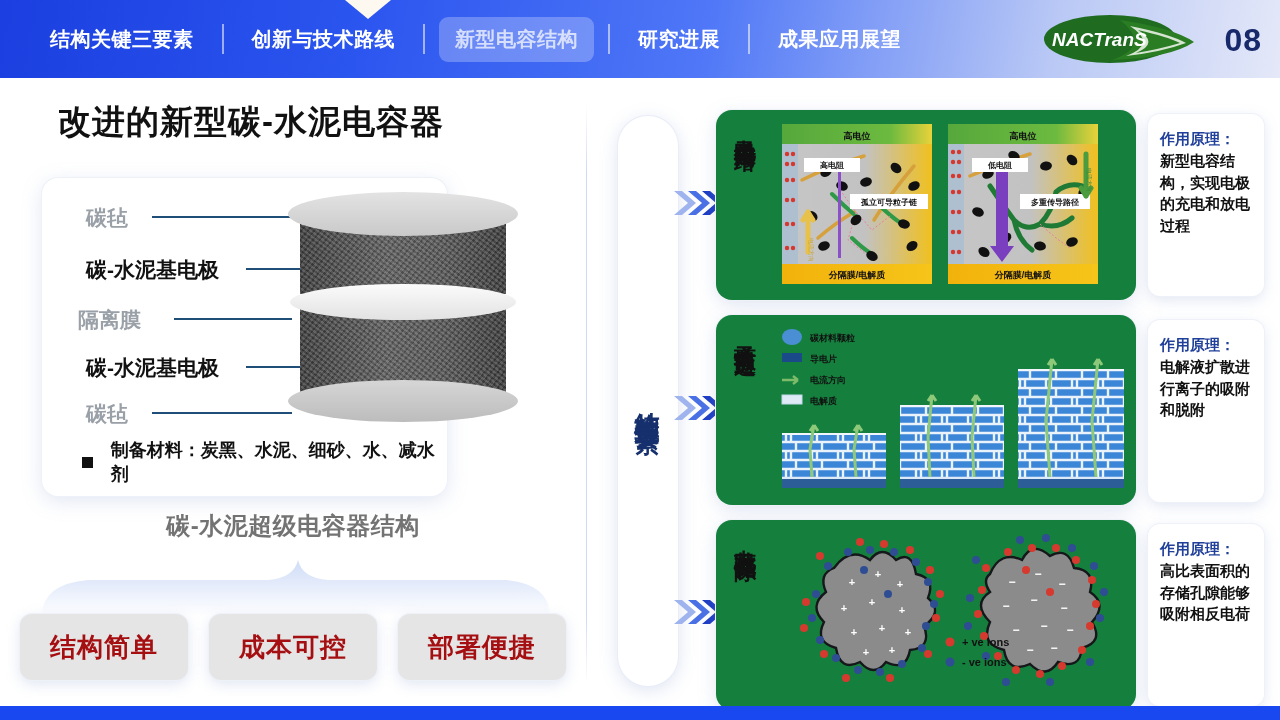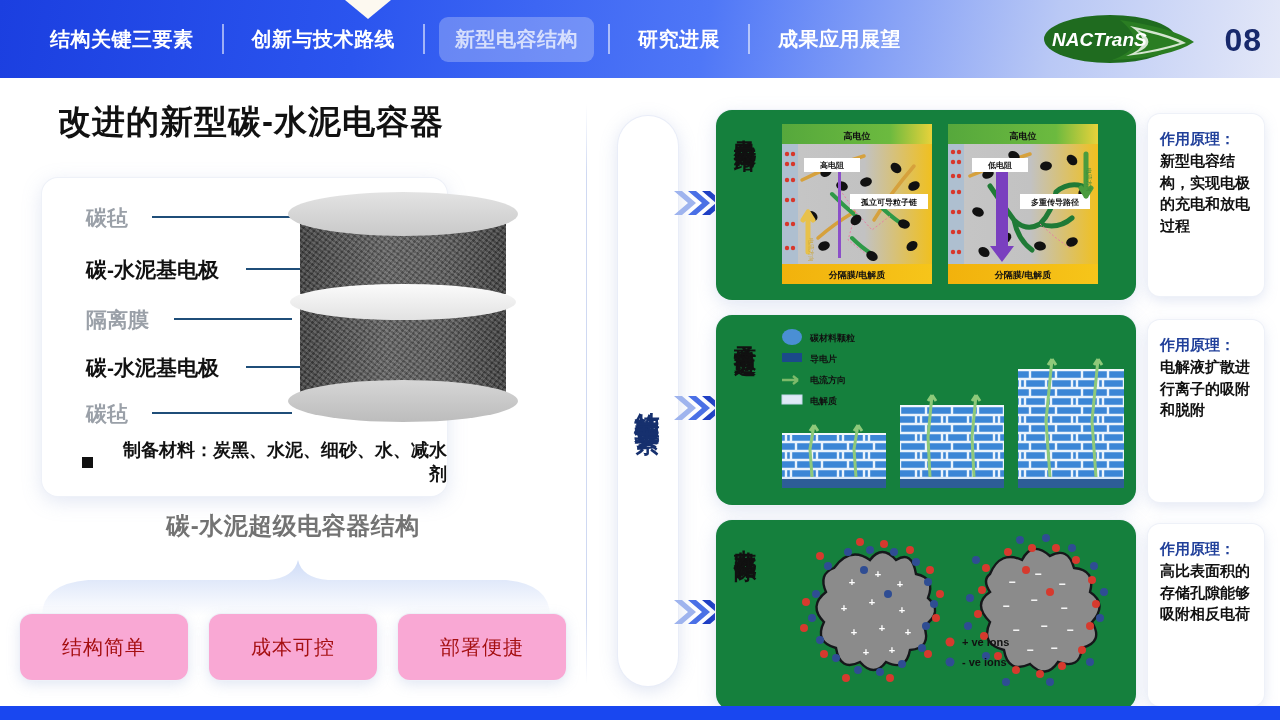--- a/index.html
+++ b/index.html
@@ -53,21 +53,20 @@
 
   #left-title {
     position: absolute; left: 58px; top: 22px;
     font-size: 33px; font-weight: bold; color: #111; letter-spacing: 1px;
   }
 
   #cap-card {
     position: absolute; left: 42px; top: 100px; width: 405px; height: 318px;
     background: #fff; border-radius: 16px;
     box-shadow: 0 0 0 1px #eef1f8, 0 5px 20px rgba(140,160,210,.26);
-    text-align: right;
   }
   .cap-label { position: absolute; white-space: nowrap; font-size: 21px; }
   .cap-label.strong { font-weight: bold; color: #111; }
   .cap-label.soft   { font-weight: bold; color: #9aa0a8; }
   .leader { position: absolute; height: 2px; background: #1f4e79; }
 
   #stack { position: absolute; left: 246px; top: 14px; width: 230px; height: 272px; }
   .disc {
     position: absolute; border-radius: 50%;
     background: linear-gradient(180deg,#dcdcdc 0%,#cfcfcf 60%,#b9b9b9 100%);
@@ -88,24 +87,24 @@
   #cap-caption {
     position: absolute; left: 0; top: 432px; width: 586px; text-align: center;
     font-size: 24px; font-weight: bold; color: #737373; letter-spacing: .5px;
   }
 
   #bracket { position: absolute; left: 36px; top: 480px; width: 520px; height: 58px; }
 
   #benefits { position: absolute; left: 20px; top: 536px; width: 546px;
               display: flex; justify-content: space-between; }
   .benefit {
-    width: 168px; height: 66px; background: #f9a8d4; border-radius: 12px;
+    width: 168px; height: 66px; background: #e5e5e5; border-radius: 12px;
     display: flex; align-items: center; justify-content: center;
     box-shadow: 0 0 0 1px #eef1f8, 0 4px 14px rgba(140,160,210,.28);
-    font-size: 20px; font-weight: normal; color: #a50f11; letter-spacing: 1px;
+    font-size: 26px; font-weight: bold; color: #a50f11; letter-spacing: 1px;
   }
 
   
   #pill {
     position: absolute; left: 618px; top: 116px; width: 60px; height: 570px;
     background: #fff; border-radius: 30px;
     box-shadow: 0 0 0 1px #e9edf8, 0 4px 18px rgba(140,160,210,.30);
     display: flex; align-items: center; justify-content: center;
   }
   #pill-text {
@@ -178,21 +177,21 @@
     <div id="left-title">改进的新型碳-水泥电容器</div>
 
     <div id="cap-card">
 
       <span class="cap-label soft" style="left:44px;  top:26px;">碳毡</span>
       <span class="leader" style="left:110px; top:38px; width:138px;"></span>
 
       <span class="cap-label strong" style="left:44px;  top:78px;">碳-水泥基电极</span>
       <span class="leader" style="left:204px; top:90px; width:60px;"></span>
 
-      <span class="cap-label soft" style="left:44px;  top:128px;">隔离膜</span>
+      <span class="cap-label soft" style="left:36px;  top:128px;">隔离膜</span>
       <span class="leader" style="left:132px; top:140px; width:118px;"></span>
 
       <span class="cap-label strong" style="left:44px;  top:176px;">碳-水泥基电极</span>
       <span class="leader" style="left:204px; top:188px; width:60px;"></span>
 
       <span class="cap-label soft" style="left:44px;  top:222px;">碳毡</span>
       <span class="leader" style="left:110px; top:234px; width:140px;"></span>
 
       <div id="stack">
         <div class="disc" style="left:0;   top:0;   width:230px; height:44px; z-index:6;

